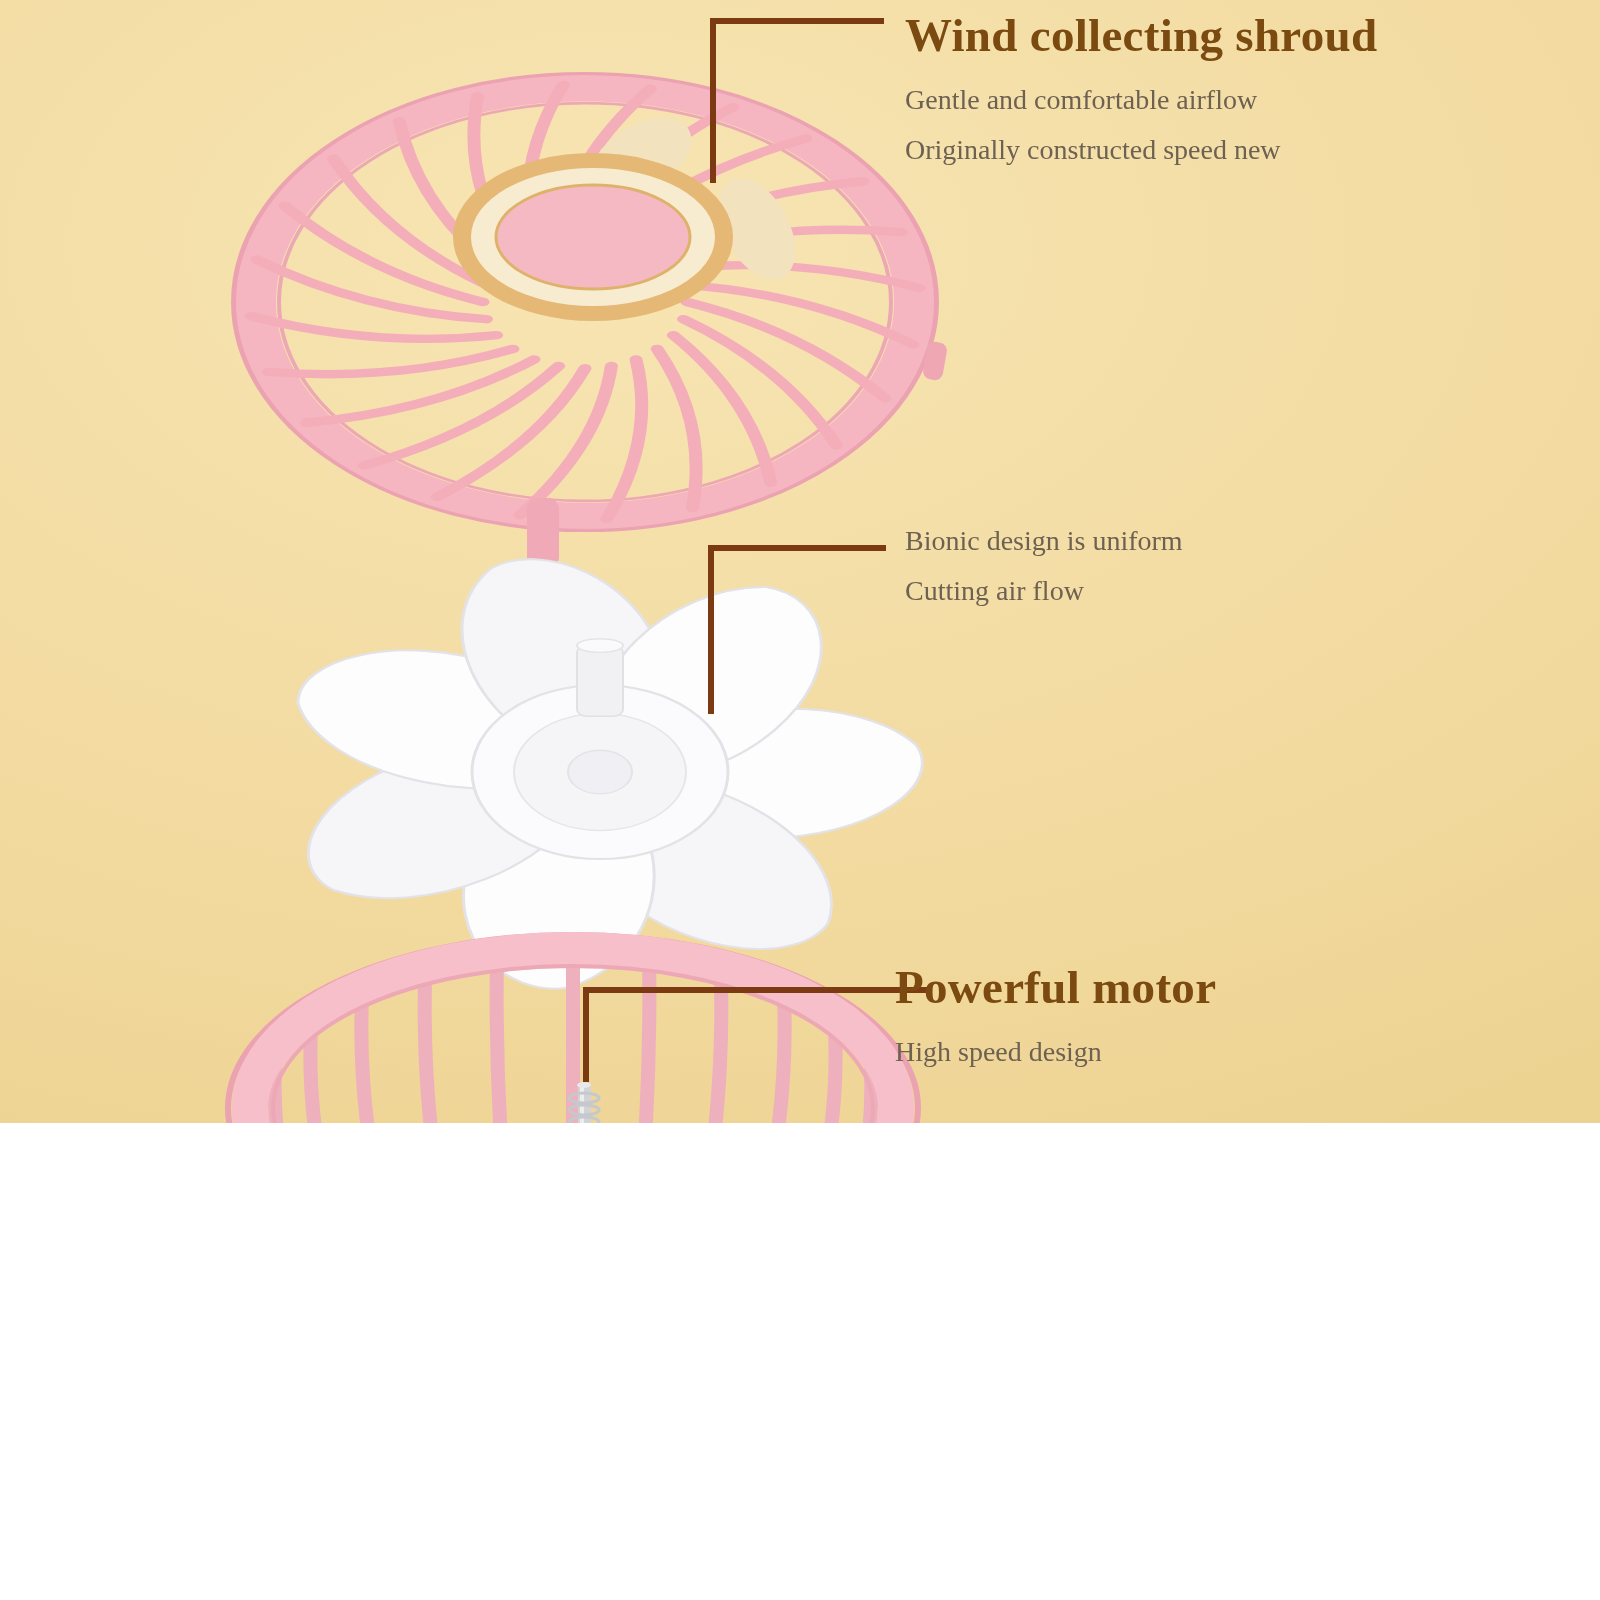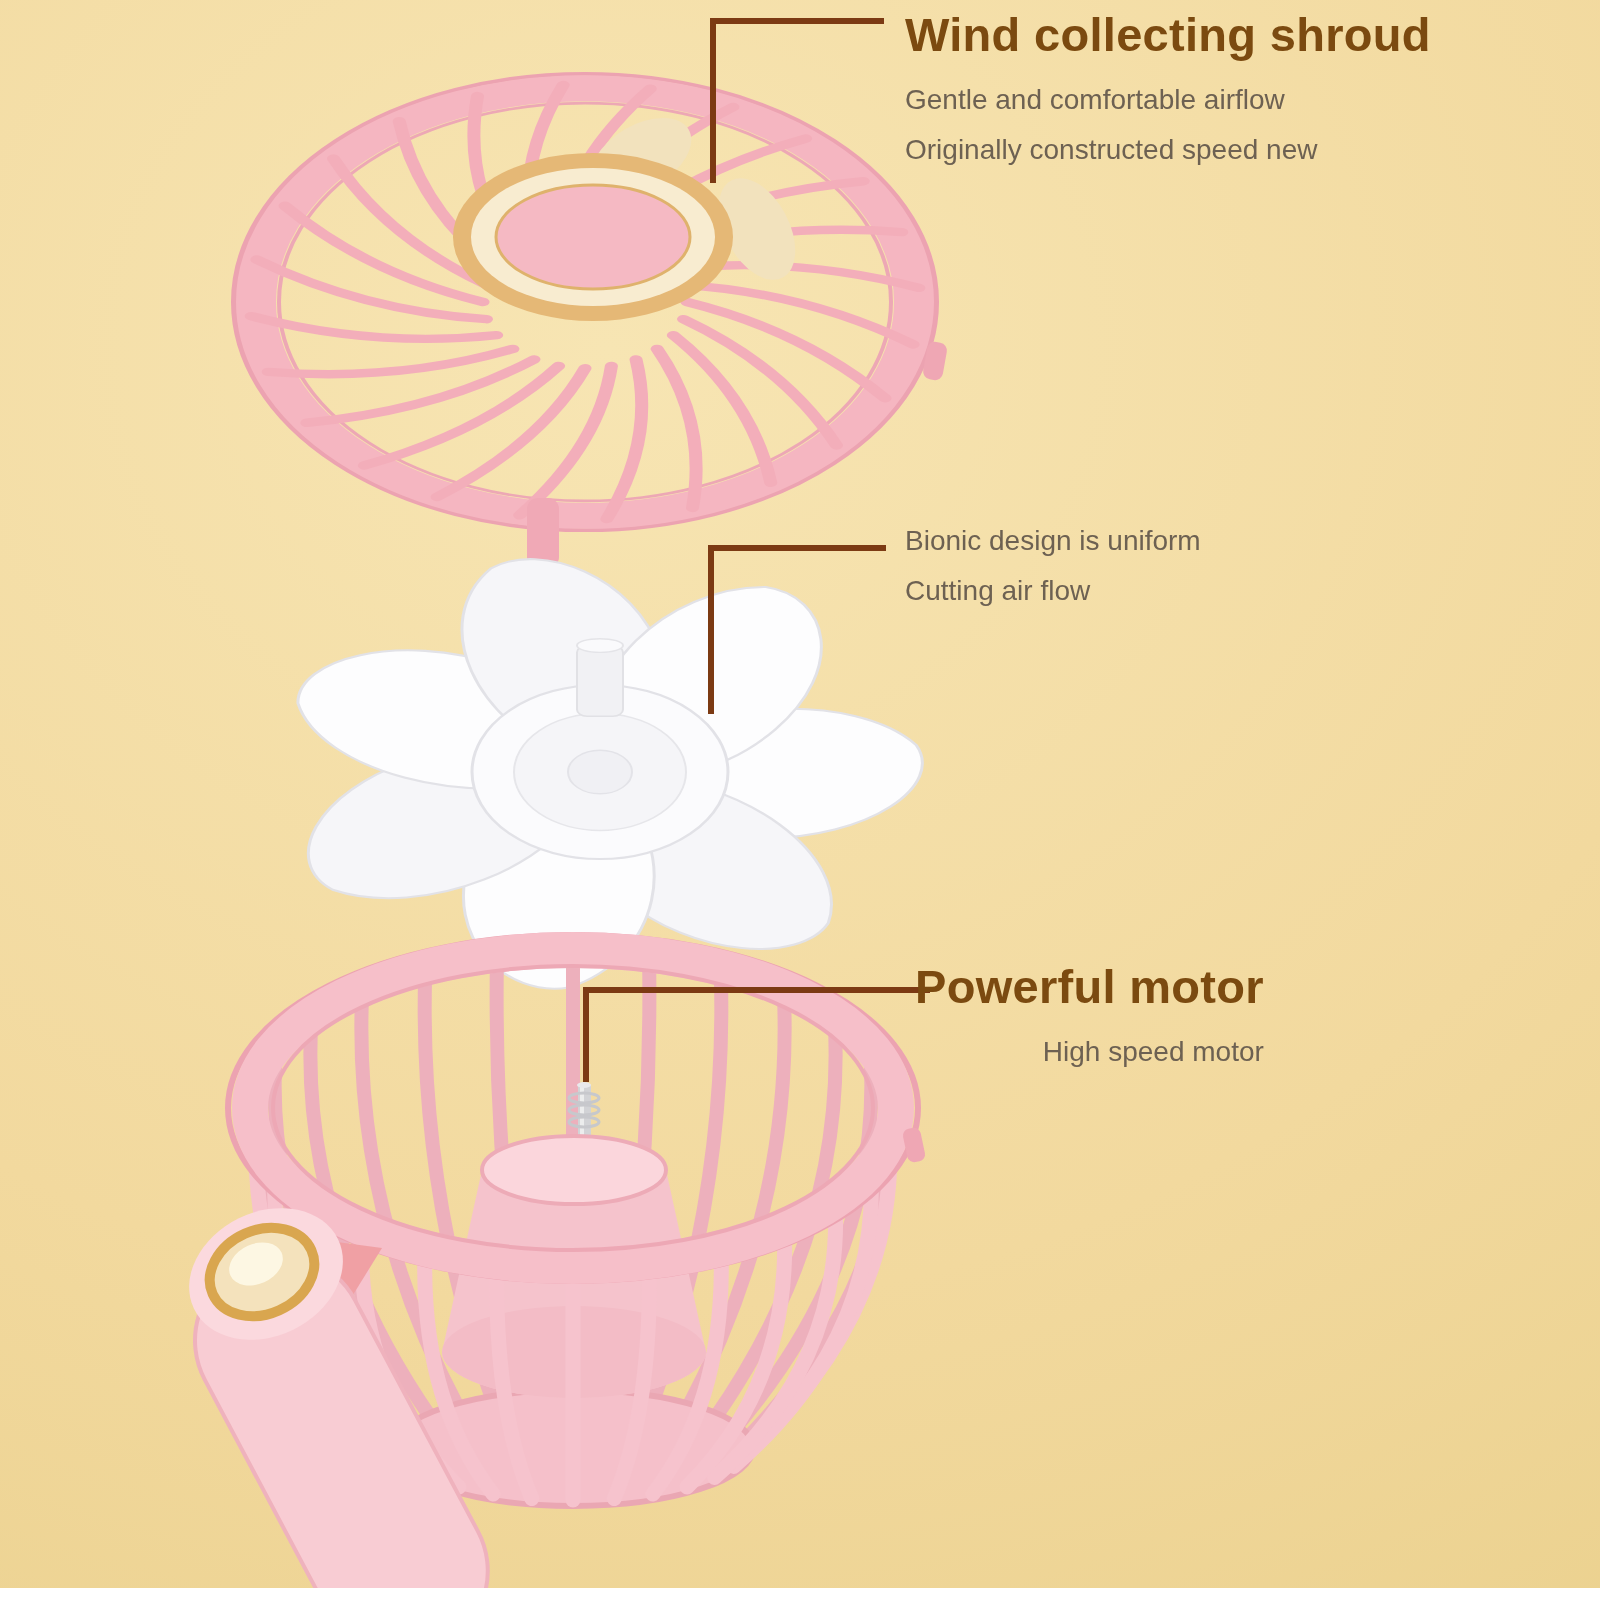--- a/index.html
+++ b/index.html
@@ -1,36 +1,37 @@
 <!DOCTYPE html>
 <html style="--pink: #f3aeba; --pink_rim: #f5b6c1; --pink_muted: #edb0bc; --pink_light2: #f6c3cd; --white: #fdfdfe; --white2: #f6f6f9; --blade_edge: #e2e2e7; --gold: #d9a64f; --cream: #f2e2bd; --callout_line: #7c3a13; --heading: #7b4a10; --body: #6d6152; --bg-top: #f7e5b3; --bg-mid: #f2d99e; --bg-bottom: #e9cf8a;"><head>
 <meta charset="utf-8">
 <title>Handheld fan exploded-view infographic</title>
 <style>
   * { margin:0; padding:0; box-sizing:border-box; }
   html,body { width:1600px; height:1600px; }
   body { font-family:"Liberation Sans", sans-serif; }
   .stage{
-    position:relative; width:1600px; height:1588px; overflow:hidden;
+    position:relative; width:1600px; height:1123px; overflow:hidden;
     background: radial-gradient(130% 110% at 38% 22%,
       var(--bg-top,#f7e5b3) 0%, var(--bg-mid,#f2d99e) 55%, var(--bg-bottom,#e9cf8a) 100%);
+    font-family: Liberation Serif, serif;
   }
   #scene{ position:absolute; inset:0; width:1600px; height:1600px; }
   .callout{ position:absolute; }
   .callout h2{
     font-size:47px; font-weight:bold; line-height:1.15;
     color:var(--heading,#7b4a10); margin-bottom:13px; letter-spacing:.3px;
   }
   .callout p{
     font-size:28px; line-height:50px; font-weight:400;
     color:var(--body,#6d6152);
   }
   .co-1{ left:905px; top:8px; }
   .co-2{ left:905px; top:516px; }
-  .co-3{ left:915px; top:960px;text-align:right; }
+  .co-3{ left:895px; top:960px; }
 </style>
 </head>
 <body>
 
 <div class="stage">
 
   <svg id="scene" viewBox="0 0 1600 1600">
 
     <g>
       <g transform="translate(585 302) scale(1 0.65)">
@@ -165,16 +166,16 @@
     <p>Originally constructed speed new</p>
   </div>
 
   <div class="callout co-2">
     <p>Bionic design is uniform</p>
     <p>Cutting air flow</p>
   </div>
 
   <div class="callout co-3">
     <h2>Powerful motor</h2>
-    <p>High speed motor</p>
+    <p>High speed design</p>
   </div>
 
 </div>
 
 </body></html>

